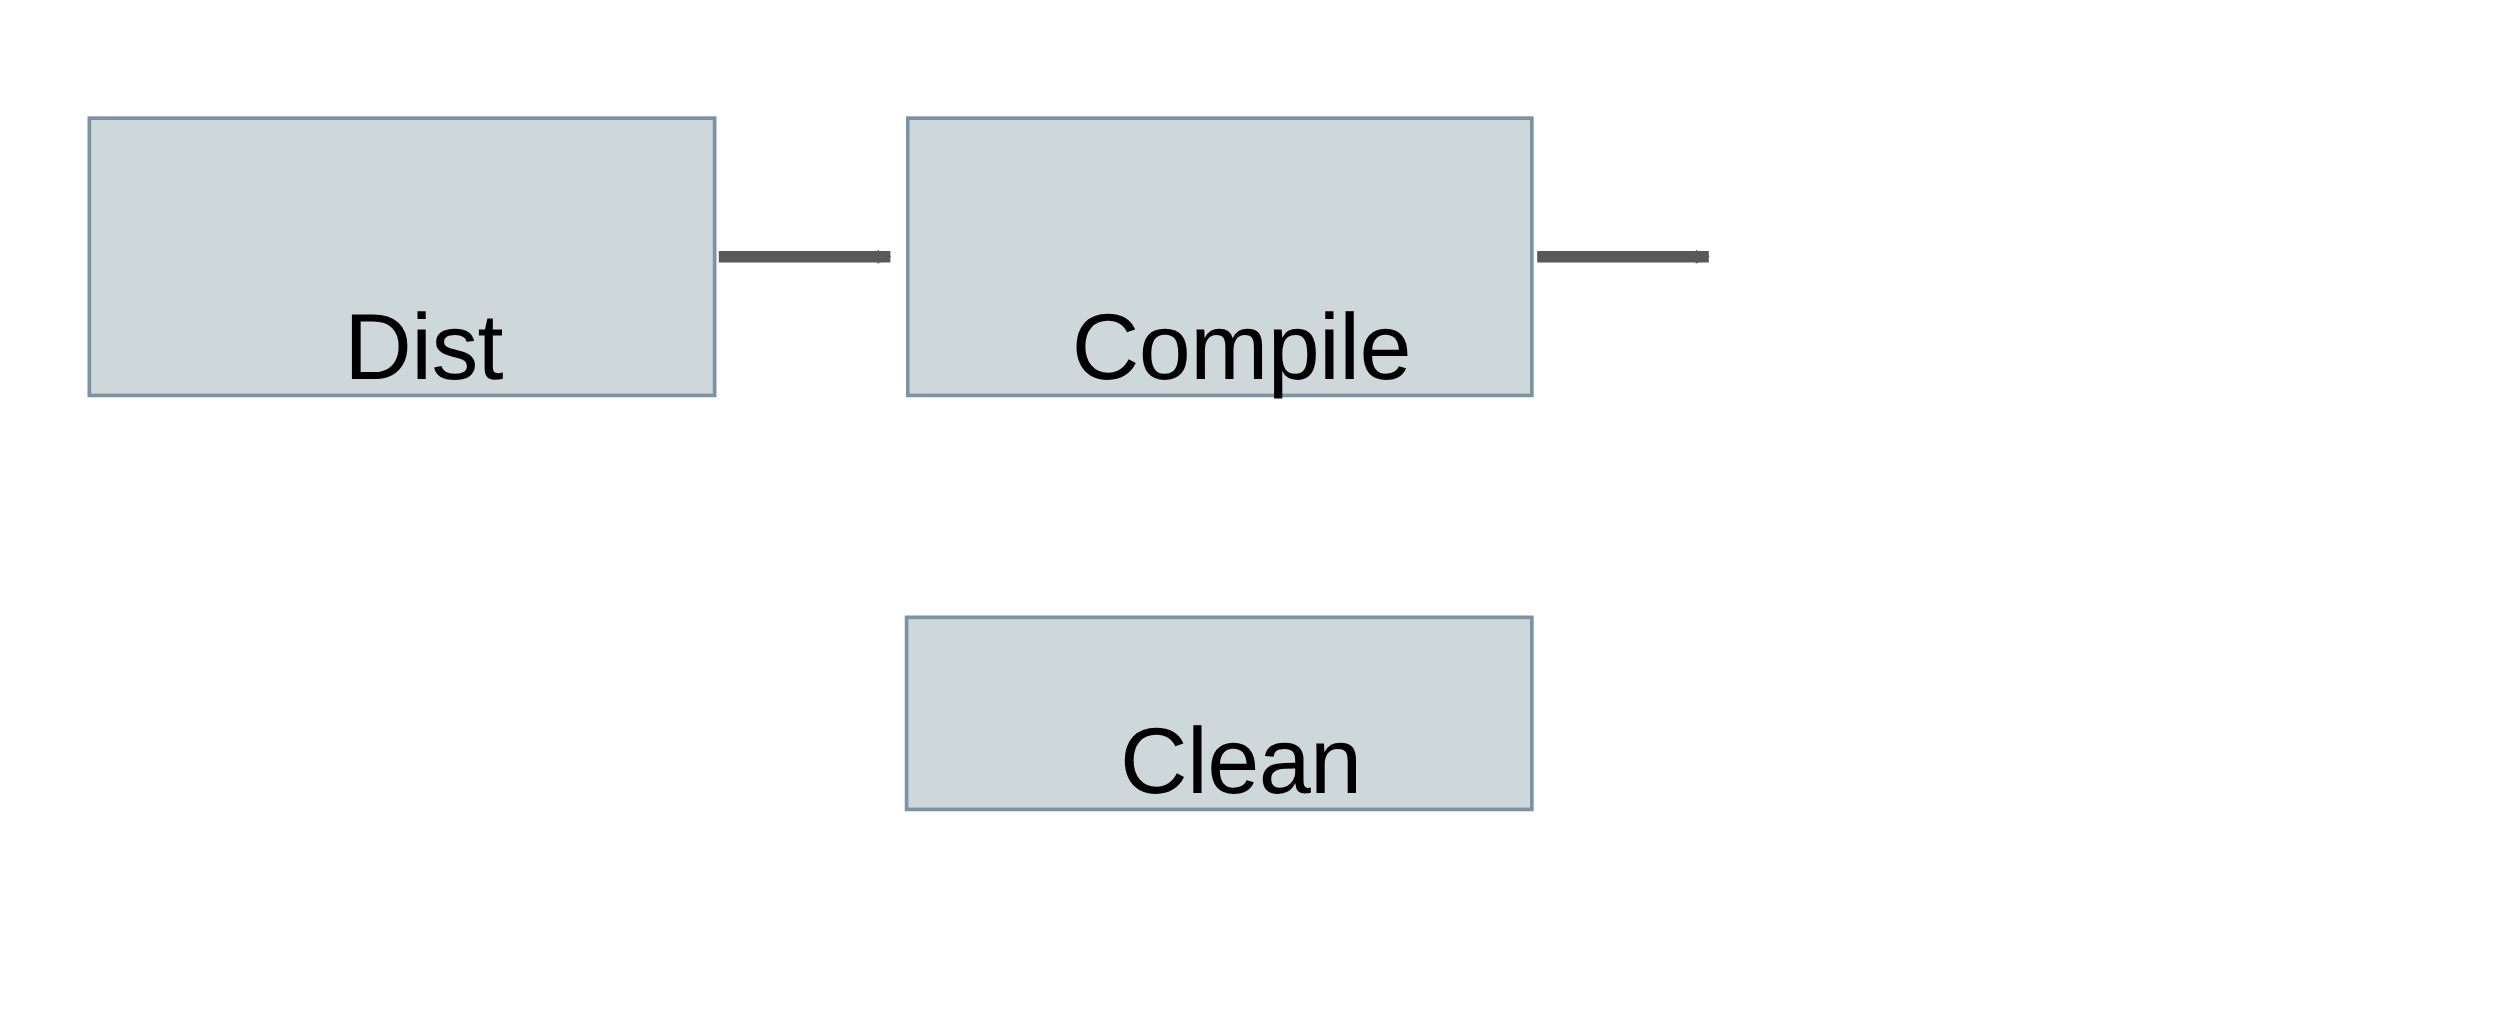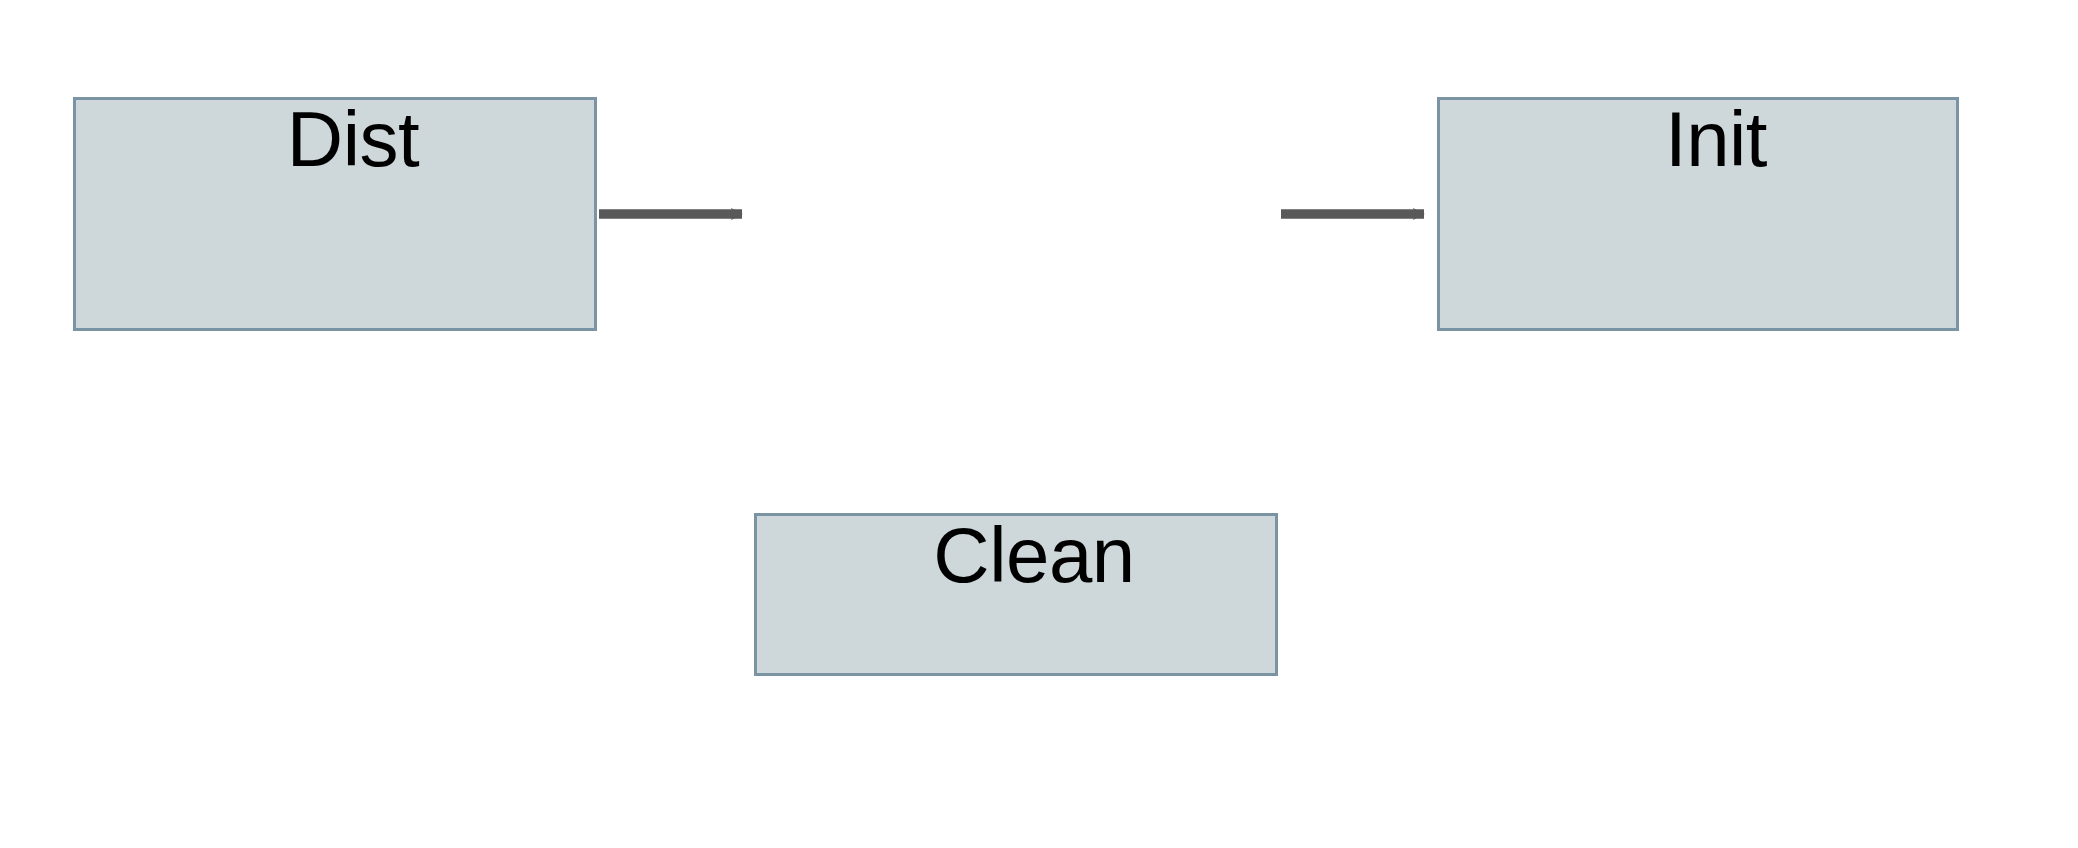--- a/index.html
+++ b/index.html
@@ -14,21 +14,21 @@
     background: #ffffff;
     overflow: hidden;
     font-family: "Liberation Sans", "DejaVu Sans", sans-serif;
   }
   .node {
     position: absolute;
     box-sizing: border-box;
     background: #ced7da;
     border: 3px solid #7a94a3;
     display: flex;
-    align-items: flex-start;
+    align-items: flex-end;
     justify-content: center;
     padding-left: 36px;
   }
   .node-label {
     font-family: "Liberation Sans", "DejaVu Sans", sans-serif;
     font-size: 78px;
     font-weight: 400;
     color: #000000;
     line-height: 1;
     letter-spacing: -0.5px;
@@ -66,22 +66,22 @@
 
     <g>
       <line x1="1281" y1="214" x2="1424" y2="214" stroke="#595959" stroke-width="9.5" marker-end="url(#arrowhead)"></line>
     </g>
   </svg>
 
   <div class="node" id="node-dist">
     <span class="node-label">Dist</span>
   </div>
 
+  <div class="node" id="node-compile">
+    <span class="node-label">Compile</span>
+  </div>
 
-  <div class="node" id="node-init">
-    <span class="node-label">Init</span>
-  </div>
 
   <div class="node" id="node-clean">
     <span class="node-label">Clean</span>
   </div>
 
 </div>
 
 </body></html>

